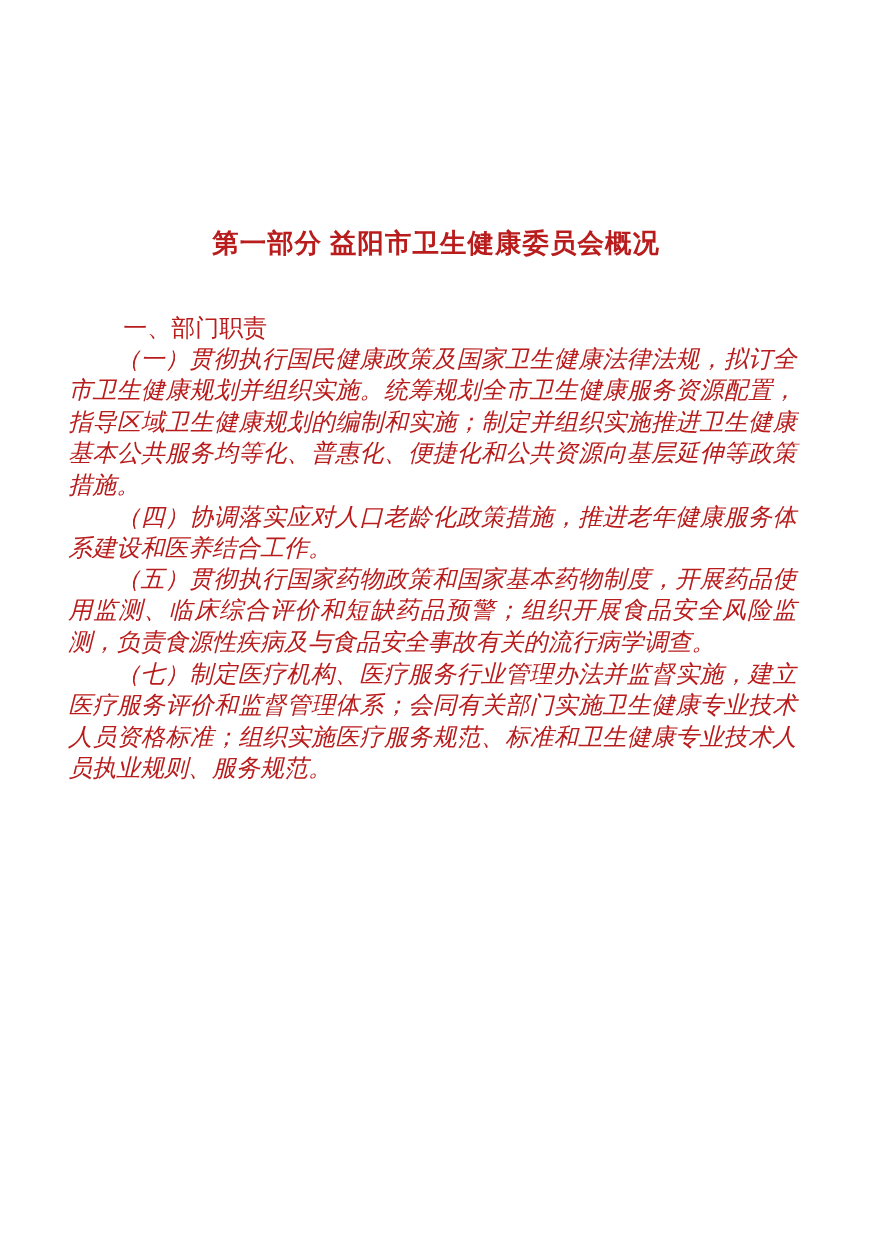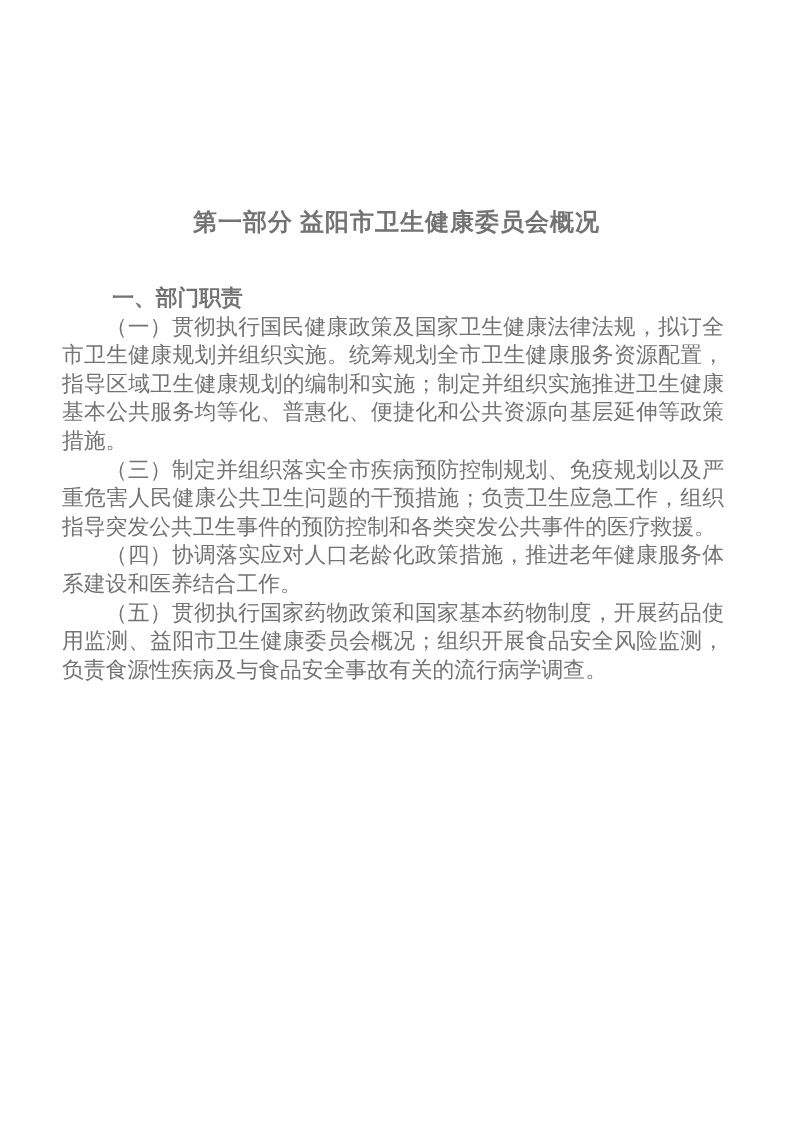--- a/index.html
+++ b/index.html
@@ -5,21 +5,21 @@
   html, body {
     margin: 0;
     padding: 0;
     background: #ffffff;
   }
   .page {
     position: relative;
     width: 793px;
     height: 1122px;
     background: #ffffff;
-    color: #737373;
+    color: #b91c1c;
     font-family: "Liberation Serif", "DejaVu Serif", serif;
     overflow: hidden;
     box-sizing: border-box;
   }
   .doc-title {
     margin: 0;
     padding-top: 207px;
     font-size: 24px;
     line-height: 31px;
     font-weight: 700;
@@ -30,41 +30,42 @@
     margin: 46px 69px 0 62px;
     font-size: 21.8px;
     line-height: 28.6px;
     text-align: justify;
     text-justify: inter-ideograph;
   }
   .section-heading {
     margin: 0;
     font-size: 21.8px;
     line-height: 28.6px;
-    font-weight: 700;
+    font-weight: 400;
     text-indent: 2.3em;
   }
   .para {
     margin: 0;
     text-indent: 2em;
+    font-style: italic;
   }
 </style>
 </head>
 <body>
 
 <div class="page">
   <h1 class="doc-title">第一部分 益阳市卫生健康委员会概况</h1>
 
   <section class="doc-body">
     <h2 class="section-heading">一、部门职责</h2>
 
     <p class="para">（一）贯彻执行国民健康政策及国家卫生健康法律法规，拟订全市卫生健康规划并组织实施。统筹规划全市卫生健康服务资源配置，指导区域卫生健康规划的编制和实施；制定并组织实施推进卫生健康基本公共服务均等化、普惠化、便捷化和公共资源向基层延伸等政策措施。</p>
 
 
-    <p class="para">（三）制定并组织落实全市疾病预防控制规划、免疫规划以及严重危害人民健康公共卫生问题的干预措施；负责卫生应急工作，组织指导突发公共卫生事件的预防控制和各类突发公共事件的医疗救援。</p>
 
     <p class="para">（四）协调落实应对人口老龄化政策措施，推进老年健康服务体系建设和医养结合工作。</p>
 
-    <p class="para">（五）贯彻执行国家药物政策和国家基本药物制度，开展药品使用监测、益阳市卫生健康委员会概况；组织开展食品安全风险监测，负责食源性疾病及与食品安全事故有关的流行病学调查。</p>
+    <p class="para">（五）贯彻执行国家药物政策和国家基本药物制度，开展药品使用监测、临床综合评价和短缺药品预警；组织开展食品安全风险监测，负责食源性疾病及与食品安全事故有关的流行病学调查。</p>
 
 
+    <p class="para">（七）制定医疗机构、医疗服务行业管理办法并监督实施，建立医疗服务评价和监督管理体系；会同有关部门实施卫生健康专业技术人员资格标准；组织实施医疗服务规范、标准和卫生健康专业技术人员执业规则、服务规范。</p>
   </section>
 </div>
 
 </body></html>

